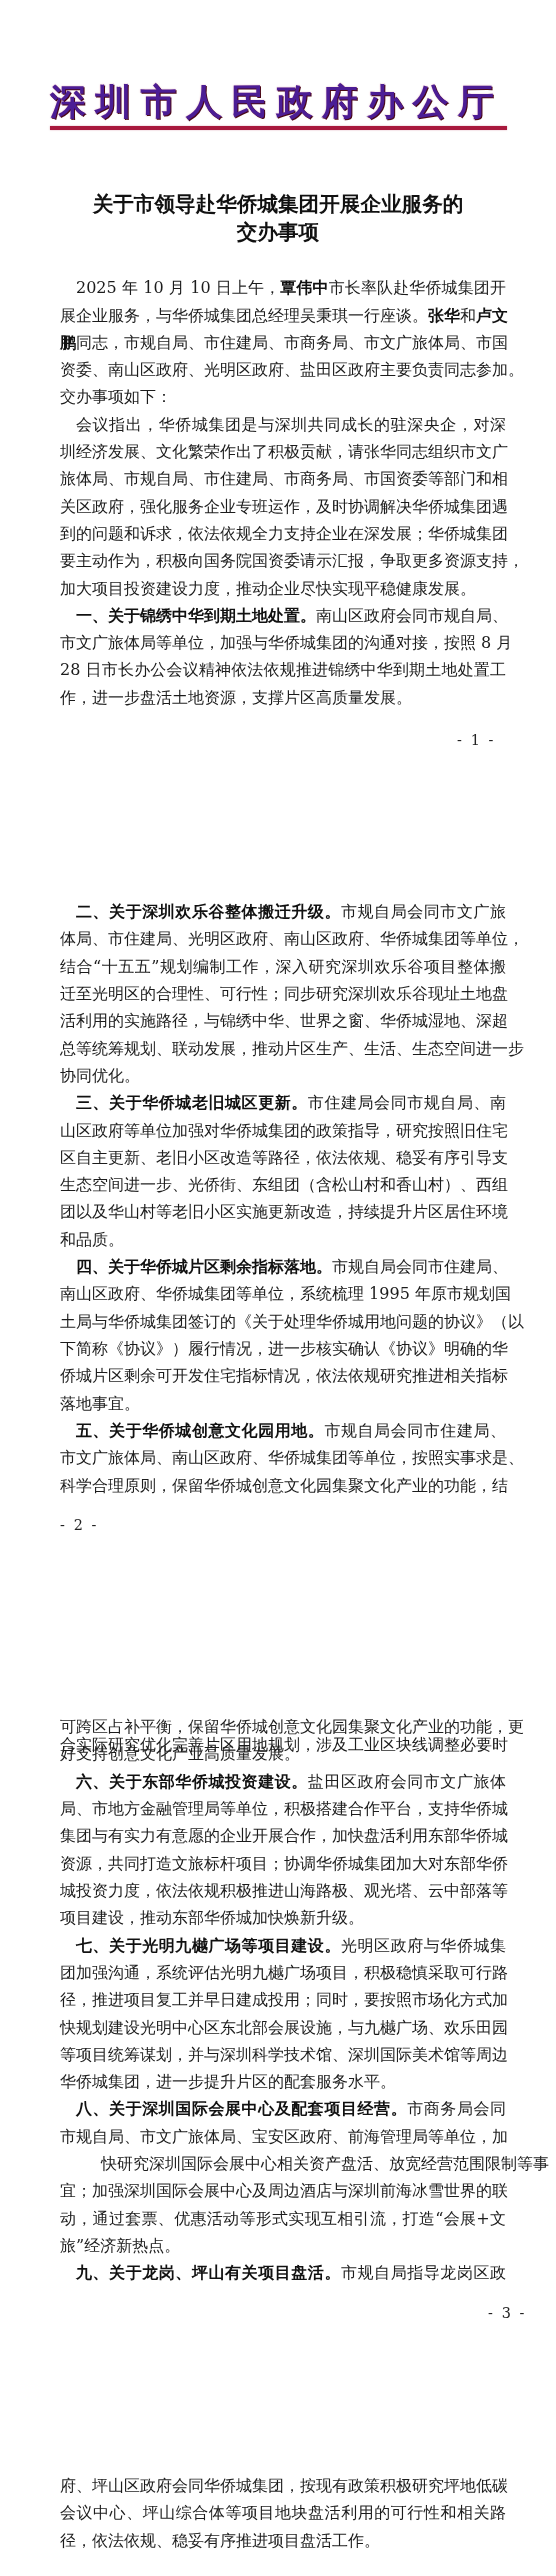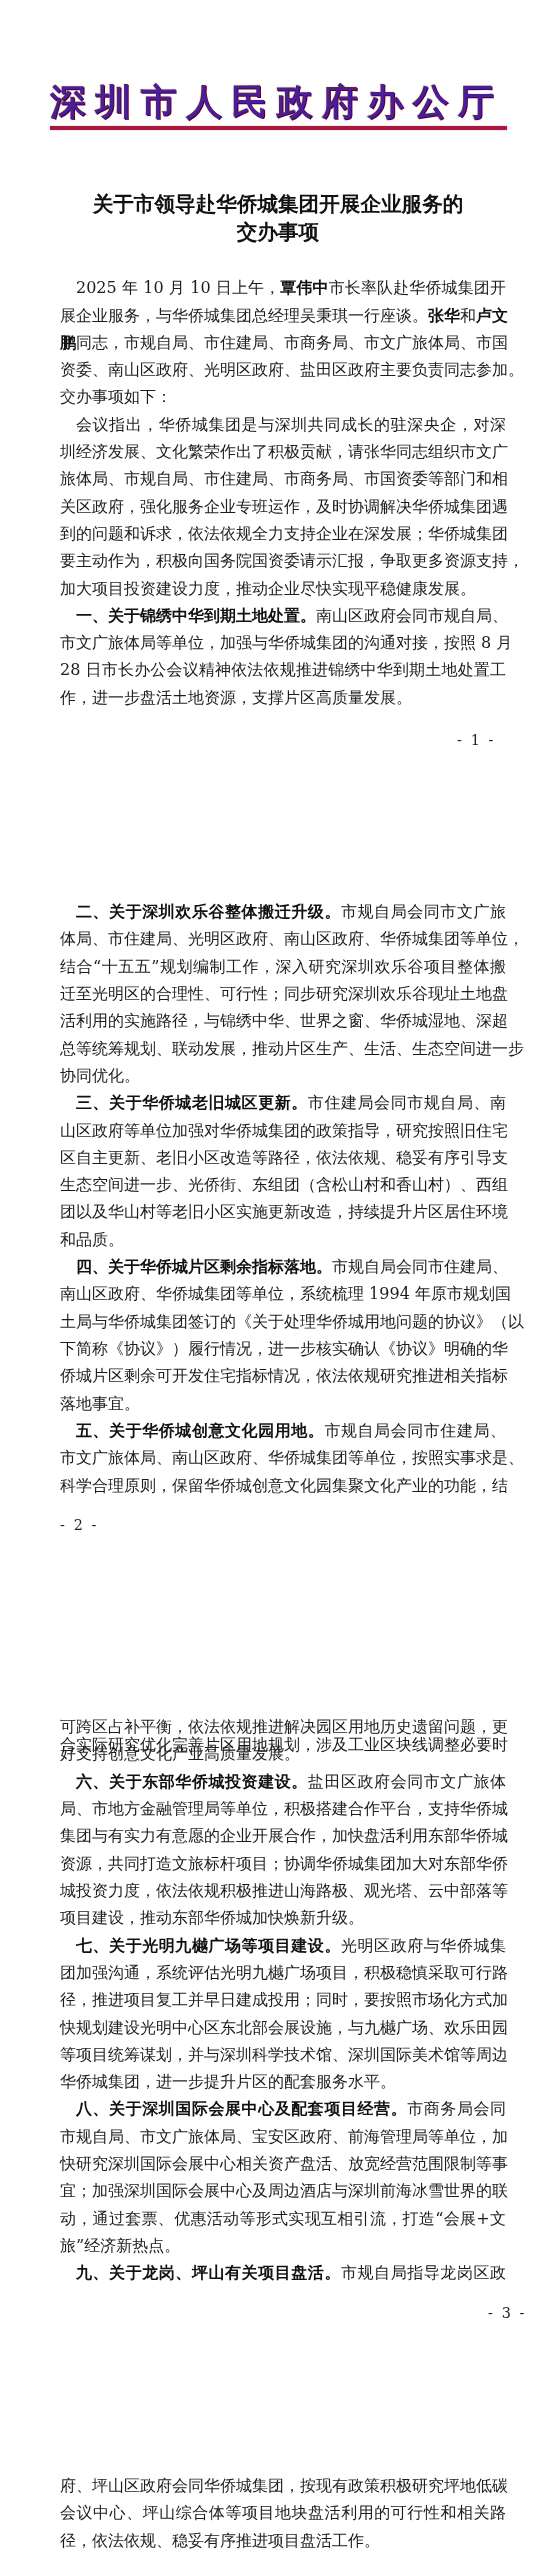--- a/index.html
+++ b/index.html
@@ -53,46 +53,46 @@
     <div class="abs line" style="top: 1011px;"><span>活利用的实施路径，与锦绣中华、世界之窗、华侨城湿地、深超</span></div>
     <div class="abs line" style="top: 1039px;"><span>总等统筹规划、联动发展，推动片区生产、生活、生态空间进一步</span></div>
     <div class="abs line short" style="top: 1066px;"><span>协同优化。</span></div>
     <div class="abs line indent" style="top: 1093px;"><span class="b">三、关于华侨城老旧城区更新。</span><span>市住建局会同市规自局、南</span></div>
     <div class="abs line" style="top: 1121px;"><span>山区政府等单位加强对华侨城集团的政策指导，研究按照旧住宅</span></div>
     <div class="abs line" style="top: 1148px;"><span>区自主更新、老旧小区改造等路径，依法依规、稳妥有序引导支</span></div>
     <div class="abs line" style="top: 1175px;"><span>生态空间进一步、光侨街、东组团（含松山村和香山村）、西组</span></div>
     <div class="abs line" style="top: 1202px;"><span>团以及华山村等老旧小区实施更新改造，持续提升片区居住环境</span></div>
     <div class="abs line short" style="top: 1230px;"><span>和品质。</span></div>
     <div class="abs line indent" style="top: 1257px;"><span class="b">四、关于华侨城片区剩余指标落地。</span><span>市规自局会同市住建局、</span></div>
-    <div class="abs line" style="top: 1284px;"><span>南山区政府、华侨城集团等单位，系统梳理 1994 年原市规划国</span></div>
+    <div class="abs line" style="top: 1284px;"><span>南山区政府、华侨城集团等单位，系统梳理 1995 年原市规划国</span></div>
     <div class="abs line" style="top: 1312px;"><span>土局与华侨城集团签订的《关于处理华侨城用地问题的协议》（以</span></div>
     <div class="abs line" style="top: 1339px;"><span>下简称《协议》）履行情况，进一步核实确认《协议》明确的华</span></div>
     <div class="abs line" style="top: 1366px;"><span>侨城片区剩余可开发住宅指标情况，依法依规研究推进相关指标</span></div>
     <div class="abs line short" style="top: 1394px;"><span>落地事宜。</span></div>
     <div class="abs line indent" style="top: 1421px;"><span class="b">五、关于华侨城创意文化园用地。</span><span>市规自局会同市住建局、</span></div>
     <div class="abs line" style="top: 1448px;"><span>市文广旅体局、南山区政府、华侨城集团等单位，按照实事求是、</span></div>
     <div class="abs line" style="top: 1476px;"><span>科学合理原则，保留华侨城创意文化园集聚文化产业的功能，结</span></div>
     <div class="abs line" style="top: 1690px; margin-top: 45px;"><span>合实际研究优化完善片区用地规划，涉及工业区块线调整必要时</span></div>
-    <div class="abs line" style="top: 1717px;"><span>可跨区占补平衡，依法依规推进解决园区用地历史遗留问题，更</span></div>
+    <div class="abs line" style="top: 1717px;"><span>可跨区占补平衡，保留华侨城创意文化园集聚文化产业的功能，更</span></div>
     <div class="abs line short" style="top: 1744px;"><span>好支持创意文化产业高质量发展。</span></div>
     <div class="abs line indent" style="top: 1772px;"><span class="b">六、关于东部华侨城投资建设。</span><span>盐田区政府会同市文广旅体</span></div>
     <div class="abs line" style="top: 1799px;"><span>局、市地方金融管理局等单位，积极搭建合作平台，支持华侨城</span></div>
     <div class="abs line" style="top: 1826px;"><span>集团与有实力有意愿的企业开展合作，加快盘活利用东部华侨城</span></div>
     <div class="abs line" style="top: 1854px;"><span>资源，共同打造文旅标杆项目；协调华侨城集团加大对东部华侨</span></div>
     <div class="abs line" style="top: 1881px;"><span>城投资力度，依法依规积极推进山海路极、观光塔、云中部落等</span></div>
     <div class="abs line short" style="top: 1908px;"><span>项目建设，推动东部华侨城加快焕新升级。</span></div>
     <div class="abs line indent" style="top: 1936px;"><span class="b">七、关于光明九樾广场等项目建设。</span><span>光明区政府与华侨城集</span></div>
     <div class="abs line" style="top: 1963px;"><span>团加强沟通，系统评估光明九樾广场项目，积极稳慎采取可行路</span></div>
     <div class="abs line" style="top: 1990px;"><span>径，推进项目复工并早日建成投用；同时，要按照市场化方式加</span></div>
     <div class="abs line" style="top: 2018px;"><span>快规划建设光明中心区东北部会展设施，与九樾广场、欢乐田园</span></div>
     <div class="abs line" style="top: 2045px;"><span>等项目统筹谋划，并与深圳科学技术馆、深圳国际美术馆等周边</span></div>
     <div class="abs line short" style="top: 2072px;"><span>华侨城集团，进一步提升片区的配套服务水平。</span></div>
     <div class="abs line indent" style="top: 2099px;"><span class="b">八、关于深圳国际会展中心及配套项目经营。</span><span>市商务局会同</span></div>
     <div class="abs line" style="top: 2127px;"><span>市规自局、市文广旅体局、宝安区政府、前海管理局等单位，加</span></div>
-    <div class="abs line" style="top: 2154px;"><span>快研究深圳国际会展中心相关资产盘活、放宽经营范围限制等事</span></div>
+    <div class="abs line" style="top: 2154px; margin-left: 41px;"><span>快研究深圳国际会展中心相关资产盘活、放宽经营范围限制等事</span></div>
     <div class="abs line" style="top: 2181px;"><span>宜；加强深圳国际会展中心及周边酒店与深圳前海冰雪世界的联</span></div>
     <div class="abs line" style="top: 2209px;"><span>动，通过套票、优惠活动等形式实现互相引流，打造“会展+文</span></div>
     <div class="abs line short" style="top: 2236px;"><span>旅”经济新热点。</span></div>
     <div class="abs line indent" style="top: 2263px;"><span class="b">九、关于龙岗、坪山有关项目盘活。</span><span>市规自局指导龙岗区政</span></div>
     <div class="abs line" style="top: 2476px;"><span>府、坪山区政府会同华侨城集团，按现有政策积极研究坪地低碳</span></div>
     <div class="abs line" style="top: 2503px;"><span>会议中心、坪山综合体等项目地块盘活利用的可行性和相关路</span></div>
     <div class="abs line short" style="top: 2531px;"><span>径，依法依规、稳妥有序推进项目盘活工作。</span></div>
   </div>
 
 <div class="abs page-num" style="left:457px; top:732px">- 1 -</div>

